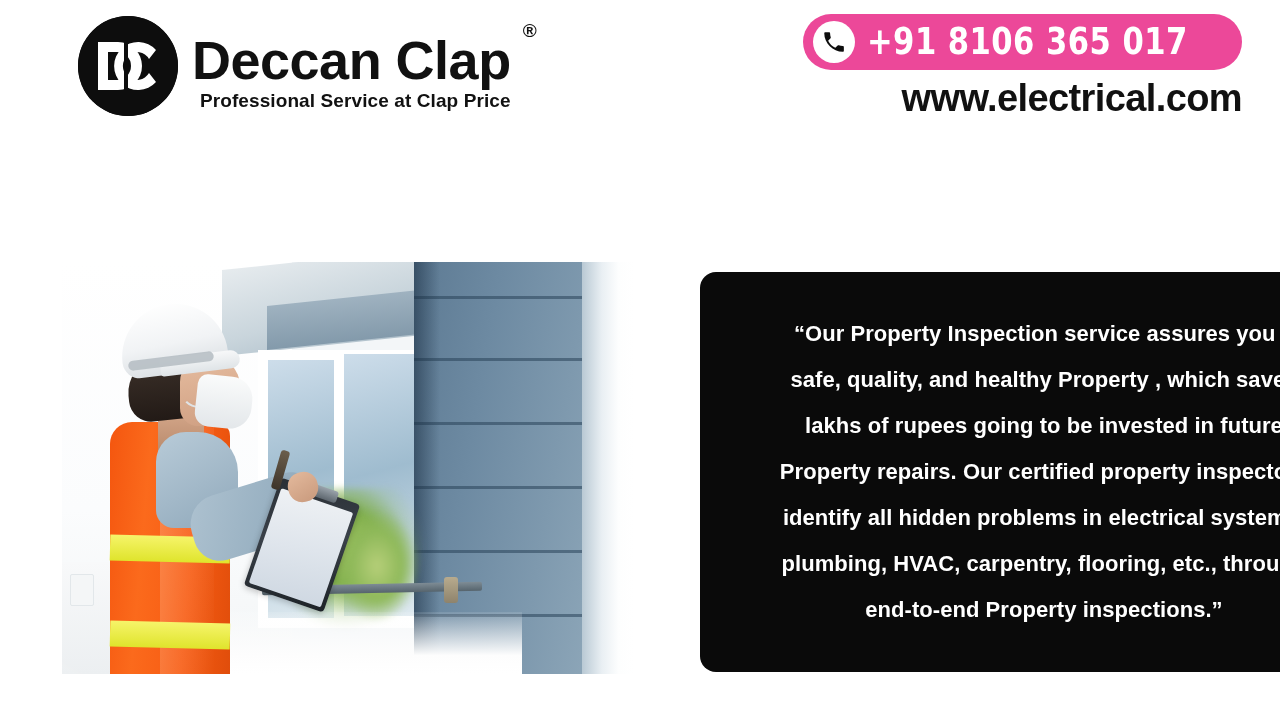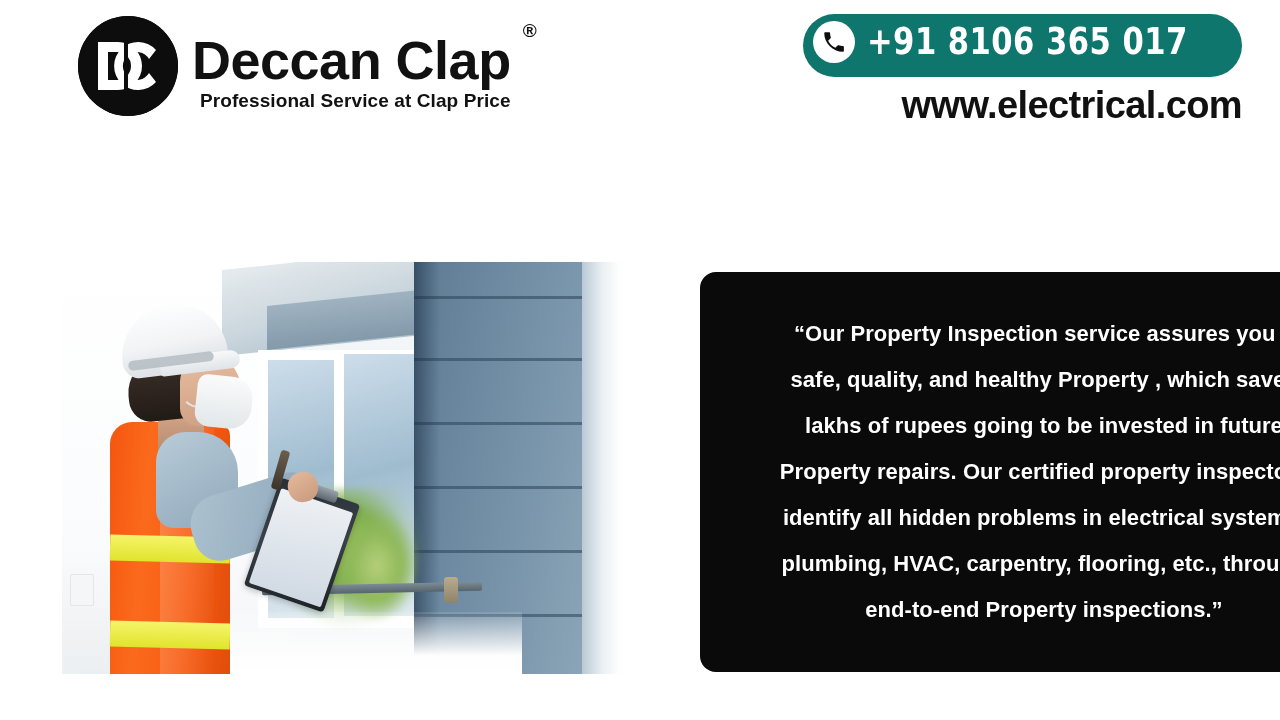--- a/index.html
+++ b/index.html
@@ -30,22 +30,22 @@
     position:absolute;right:-26px;top:-12px;font-size:19px;font-weight:700;color:#111;
   }
   .brand-tag{
     font-size:19px;line-height:22px;font-weight:700;color:#111;
     letter-spacing:0.1px;white-space:nowrap;margin-top:2px;text-align:right;
   }
 
   .contact{position:absolute;right:38px;top:14px;text-align:right;}
   .phone-pill{
     display:inline-flex;align-items:center;gap:12px;
-    background:#0f766e;border-radius:40px;
-    padding:7px 26px 14px 10px;
+    background:#ec4899;border-radius:40px;
+    padding:7px 26px 7px 10px;
   }
   .phone-circle{
     width:42px;height:42px;border-radius:50%;background:#fff;
     display:flex;align-items:center;justify-content:center;flex:0 0 auto;
   }
   .phone-number{
     color:#fff;font-size:37px;line-height:42px;font-weight:700;
     letter-spacing:0.5px;white-space:nowrap;
     font-family:"DejaVu Sans Condensed","Liberation Sans Narrow","Liberation Sans",sans-serif;
     transform:scaleX(0.92);transform-origin:left center;

